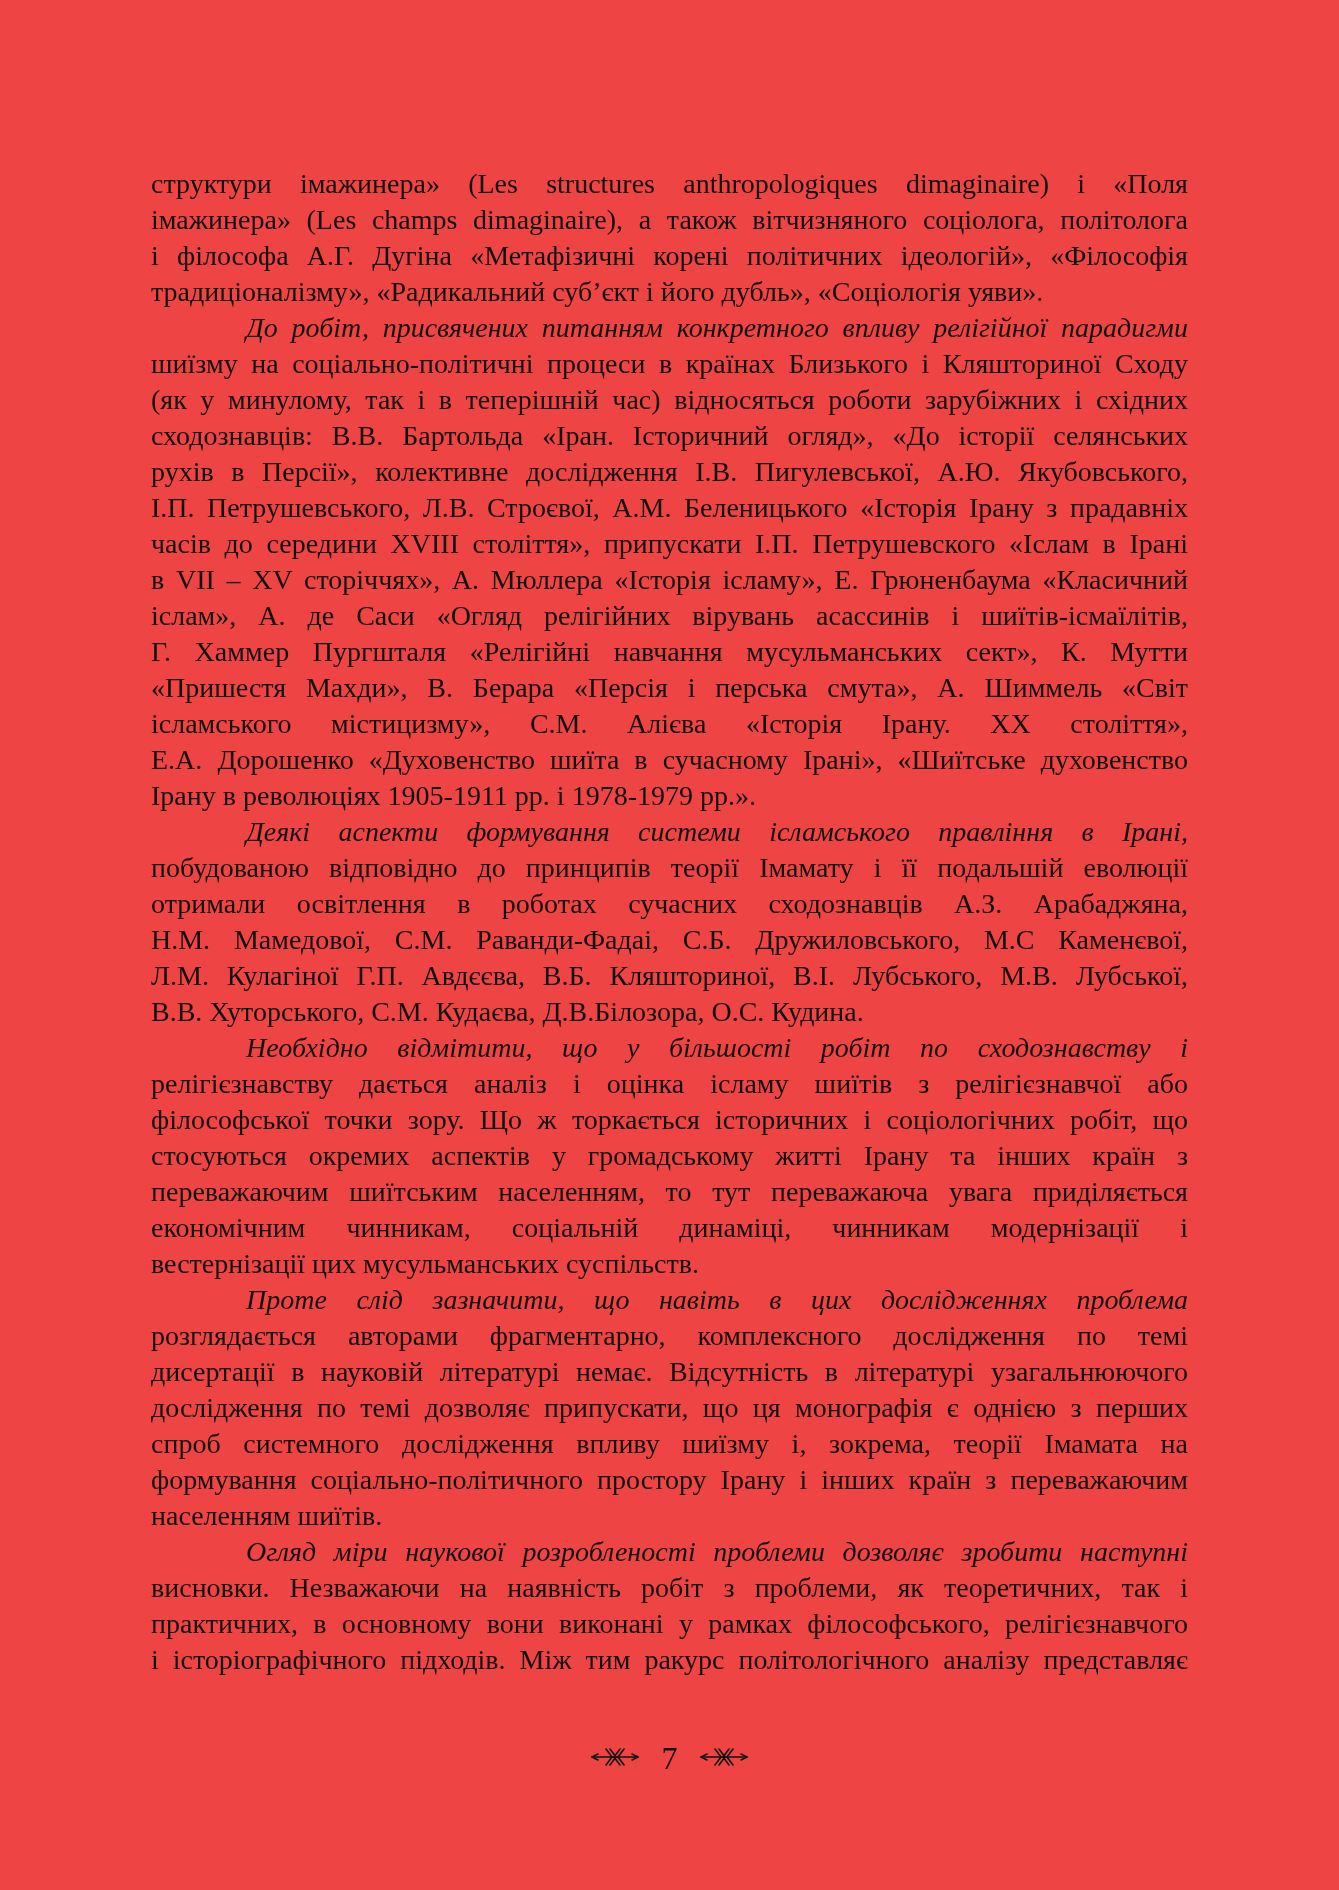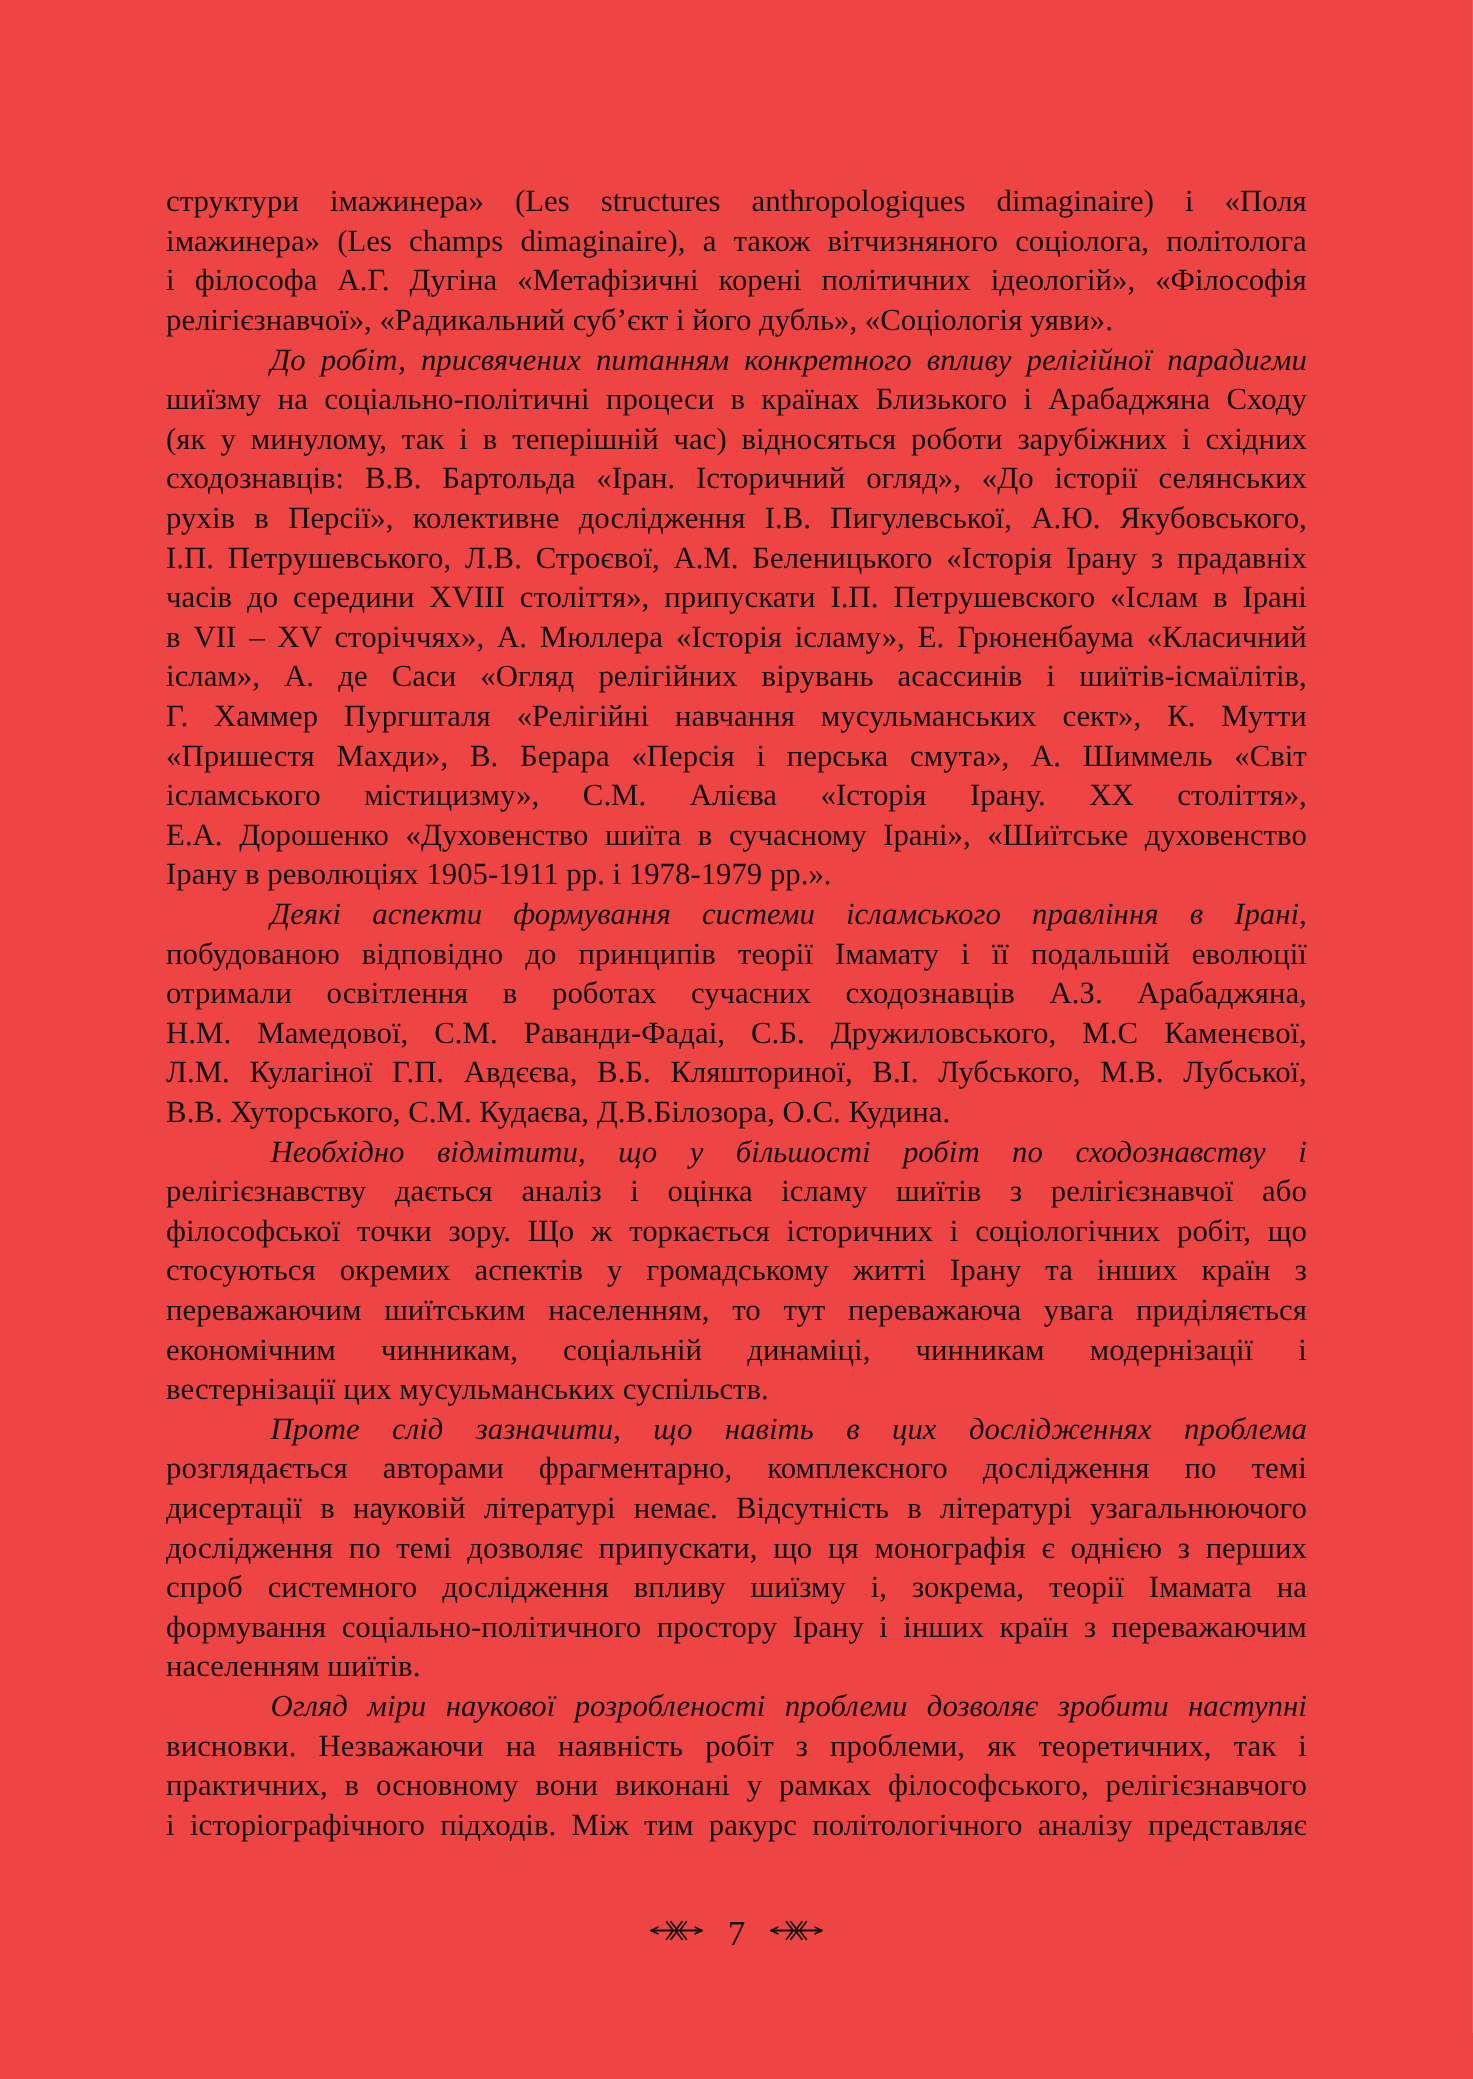--- a/index.html
+++ b/index.html
@@ -39,25 +39,25 @@
   </style>
 </head>
 <body>
 
 <div class="page">
   <div class="text-block" id="text-block">
       <div>
         <span class="line">структури імажинера» (Les structures anthropologiques dimaginaire) і «Поля</span>
         <span class="line">імажинера» (Les champs dimaginaire), а також вітчизняного соціолога, політолога</span>
         <span class="line">і філософа А.Г. Дугіна «Метафізичні корені політичних ідеологій», «Філософія</span>
-        <span class="line last">релігієзнавчої», «Радикальний суб’єкт і його дубль», «Соціологія уяви».</span>
+        <span class="line last">традиціоналізму», «Радикальний суб’єкт і його дубль», «Соціологія уяви».</span>
       </div>
       <div>
         <span class="line indent">До робіт, присвячених питанням конкретного впливу релігійної парадигми</span>
-        <span class="line">шиїзму на соціально-політичні процеси в країнах Близького і Арабаджяна Сходу</span>
+        <span class="line">шиїзму на соціально-політичні процеси в країнах Близького і Кляшториної Сходу</span>
         <span class="line">(як у минулому, так і в теперішній час) відносяться роботи зарубіжних і східних</span>
         <span class="line">сходознавців: В.В. Бартольда «Іран. Історичний огляд», «До історії селянських</span>
         <span class="line">рухів в Персії», колективне дослідження І.В. Пигулевської, А.Ю. Якубовського,</span>
         <span class="line">І.П. Петрушевського, Л.В. Строєвої, А.М. Беленицького «Історія Ірану з прадавніх</span>
         <span class="line">часів до середини XVIII століття», припускати І.П. Петрушевского «Іслам в Ірані</span>
         <span class="line">в VII – XV сторіччях», А. Мюллера «Історія ісламу», Е. Грюненбаума «Класичний</span>
         <span class="line">іслам», А. де Саси «Огляд релігійних вірувань асассинів і шиїтів-ісмаїлітів,</span>
         <span class="line">Г. Хаммер Пургшталя «Релігійні навчання мусульманських сект», К. Мутти</span>
         <span class="line">«Пришестя Махди», В. Берара «Персія і перська смута», А. Шиммель «Світ</span>
         <span class="line">ісламського містицизму», С.М. Алієва «Історія Ірану. XX століття»,</span>

